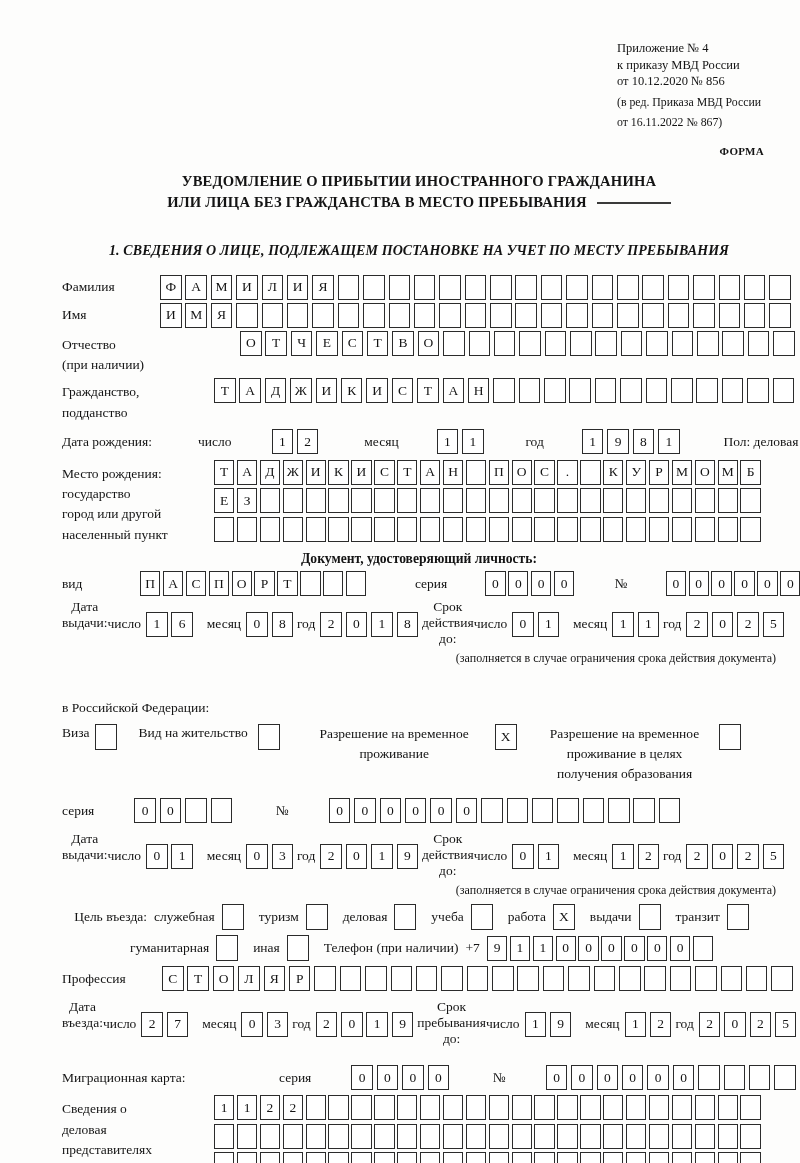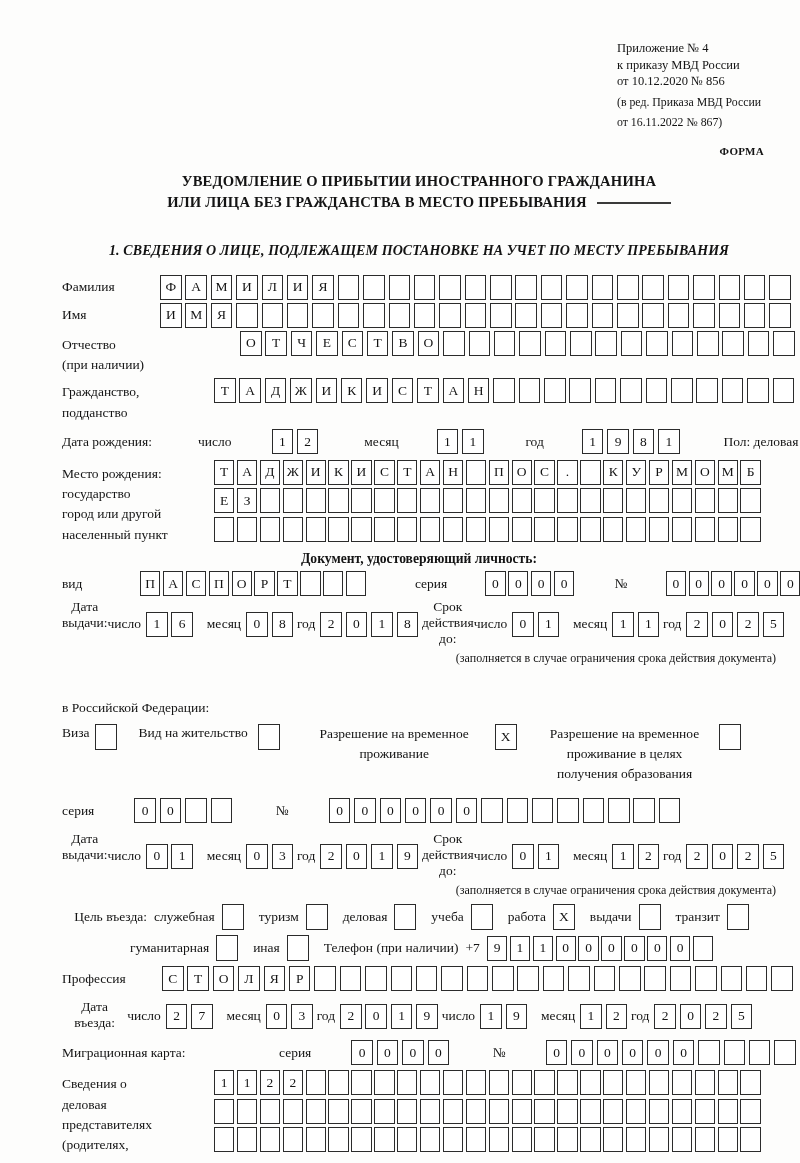--- a/index.html
+++ b/index.html
@@ -607,20 +607,21 @@
         <span class="lbl" data-interactable="false">год</span>
         <span class="cells" data-interactable="false">
             <span class="cell" data-interactable="true">2</span>
             <span class="cell" data-interactable="true">0</span>
             <span class="cell" data-interactable="true">1</span>
             <span class="cell" data-interactable="true">9</span>
           </span>
       </div>
     </div>
     <div class="date-col right" data-interactable="false">
+      <div class="heading" data-interactable="false">Срок пребывания до:</div>
       <div class="date-parts" data-interactable="false">
         <span class="lbl" data-interactable="false">число</span>
         <span class="cells" data-interactable="false">
             <span class="cell" data-interactable="true">1</span>
             <span class="cell" data-interactable="true">9</span>
           </span>
         <span class="gap"></span>
         <span class="lbl" data-interactable="false">месяц</span>
         <span class="cells" data-interactable="false">
             <span class="cell" data-interactable="true">1</span>
@@ -630,21 +631,21 @@
         <span class="cells" data-interactable="false">
             <span class="cell" data-interactable="true">2</span>
             <span class="cell" data-interactable="true">0</span>
             <span class="cell" data-interactable="true">2</span>
             <span class="cell" data-interactable="true">5</span>
           </span>
       </div>
     </div>
   </div>
 
-  <div class="row" style="margin-top:7px;align-items:center;" data-interactable="false">
+  <div class="row" style="margin-top:16px;align-items:center;" data-interactable="false">
     <span class="lbl" style="width:185px;" data-interactable="false">Миграционная карта:</span>
     <span class="lbl mr8" data-interactable="false">серия</span>
     <span class="cells mr8" data-interactable="false">
         <span class="cell" data-interactable="true">0</span>
         <span class="cell" data-interactable="true">0</span>
         <span class="cell" data-interactable="true">0</span>
         <span class="cell" data-interactable="true">0</span>
       </span>
     <span class="lbl mr8" data-interactable="false">№</span>
     <span class="cells" data-interactable="false">

